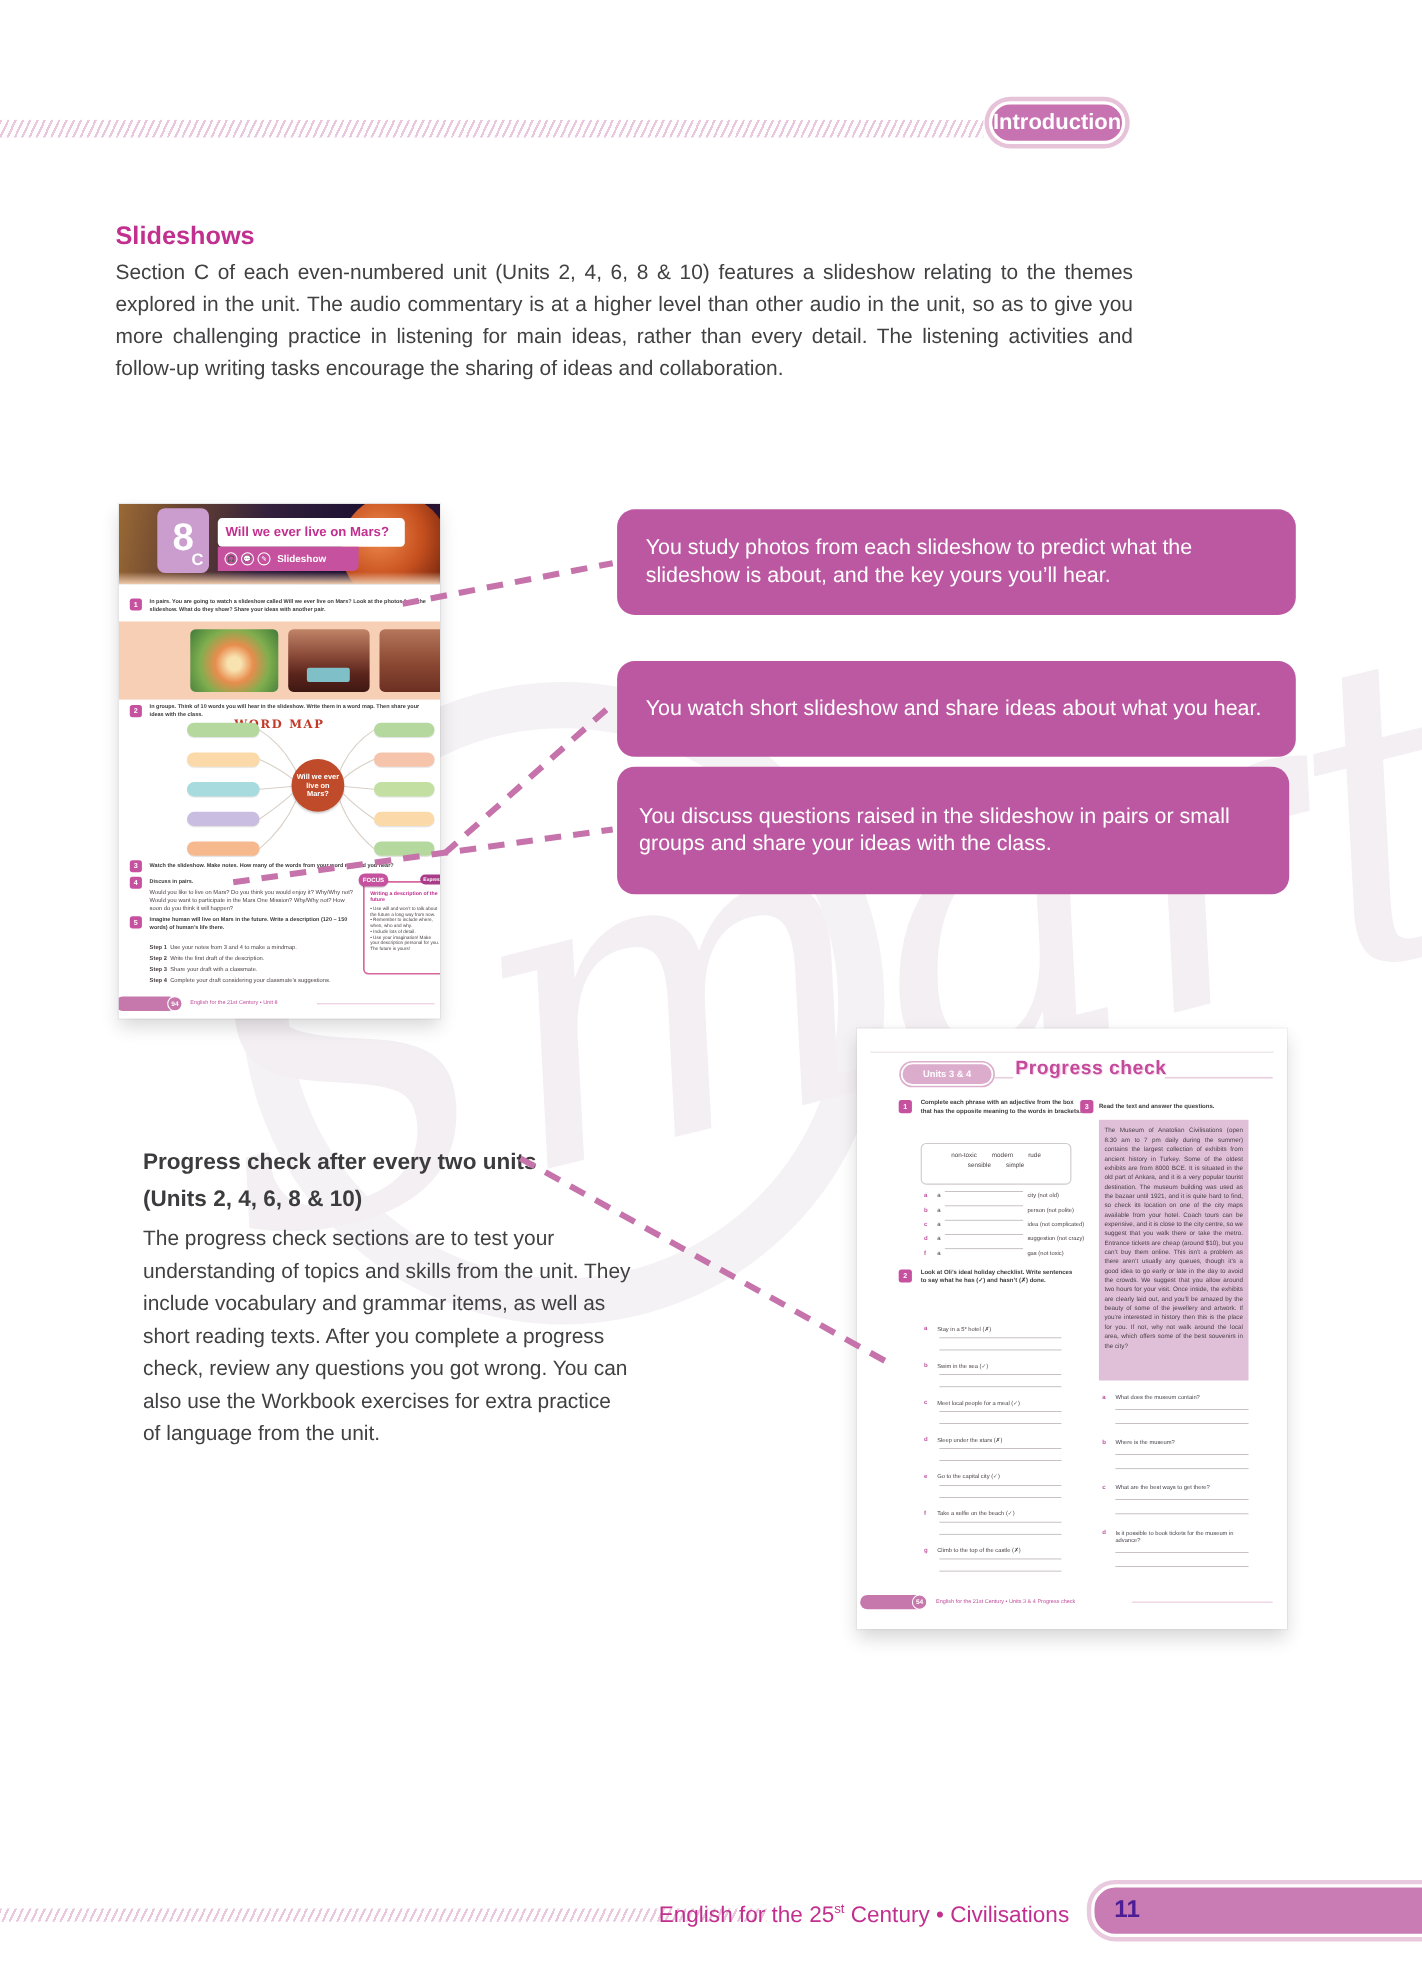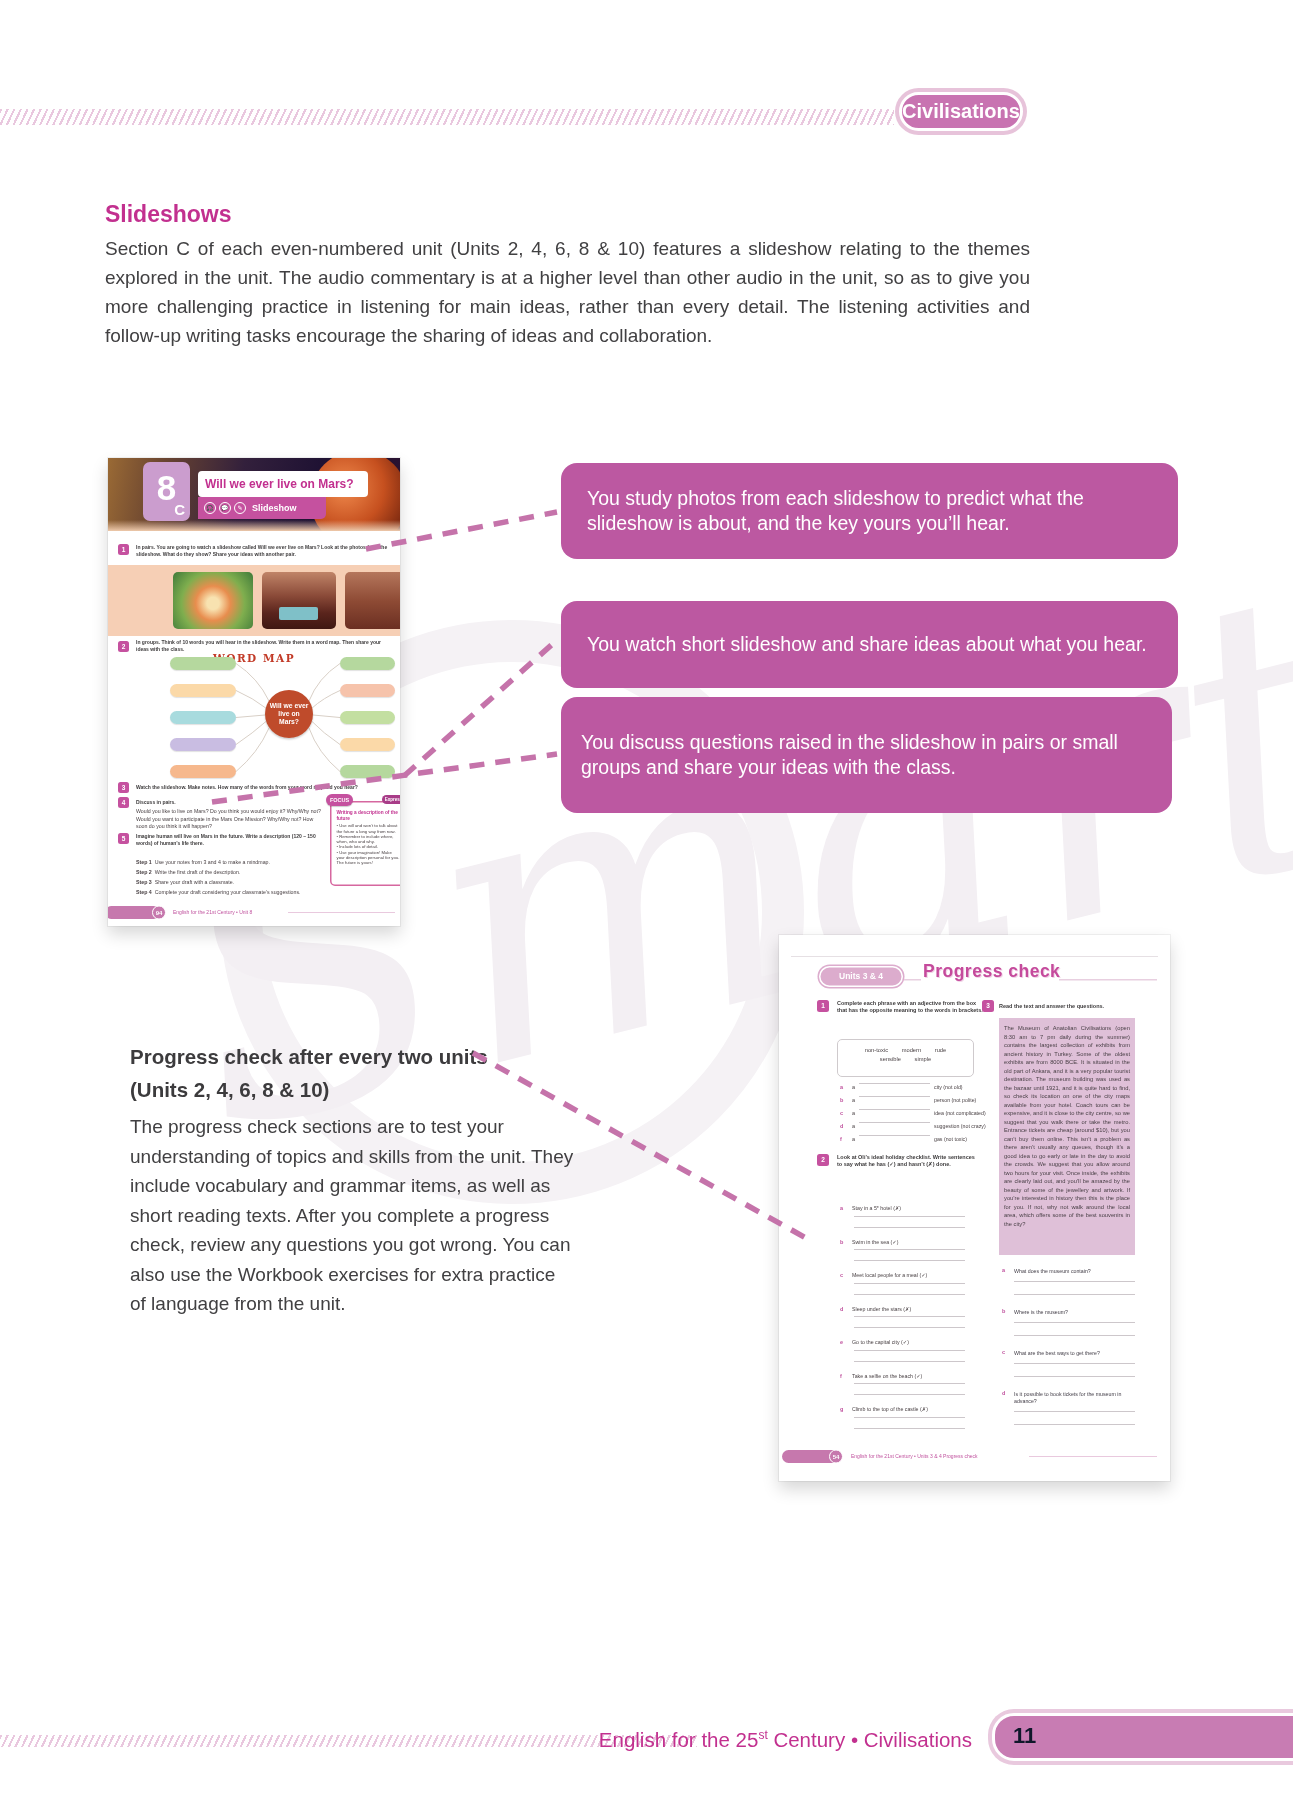--- a/index.html
+++ b/index.html
@@ -17,21 +17,21 @@
     background:#c873b1;border:3px solid #fff;box-shadow:0 0 0 4px #e7c3da;
     border-radius:20px;color:#fff;font-weight:bold;font-size:20px;
     display:flex;align-items:center;justify-content:center;z-index:5;
   }
   .footer-line{position:absolute;top:1728px;right:321px;font-size:20.5px;color:#c2308f;z-index:5;white-space:nowrap;}
   .footer-line sup{font-size:12px;}
   .page-pill{
     position:absolute;left:992px;top:1713px;width:320px;height:42px;border-radius:22px;
     background:#c87cb3;border:3px solid #fff;box-shadow:0 0 0 4px #e9c9de;z-index:5;
   }
-  .page-pill .num{position:absolute;left:18px;top:7px;color:#0f172a;font-size:22px;font-weight:bold;}
+  .page-pill .num{position:absolute;left:18px;top:7px;color:#4c1d95;font-size:22px;font-weight:bold;}
 
   
   .wm-text{
     position:absolute;left:170px;top:640px;z-index:0;
     font-family:"DejaVu Serif", serif;font-style:italic;font-size:380px;
     color:#f3eff3;transform:rotate(-14deg);white-space:nowrap;
   }
   .wm-ring{position:absolute;left:220px;top:620px;width:500px;height:500px;border:42px solid #f5f2f5;border-radius:50%;z-index:0;}
 
   
@@ -139,21 +139,21 @@
   .q-letter{position:absolute;color:#c0529e;font-weight:bold;font-size:11px;}
   .q-text{position:absolute;font-size:10.5px;color:#45404a;width:246px;line-height:14px;}
 </style>
 </head>
 <body>
 
 <div class="wm-ring"></div>
 <div class="wm-text">Smart</div>
 
 <div class="hatch hatch-top"></div>
-<div class="intro-badge">Civilisations</div>
+<div class="intro-badge">Introduction</div>
 
 <div class="h-slideshows">Slideshows</div>
 <div class="p-intro">Section C of each even-numbered unit (Units 2, 4, 6, 8 &amp; 10) features a slideshow relating to the themes explored in the unit. The audio commentary is at a higher level than other audio in the unit, so as to give you more challenging practice in listening for main ideas, rather than every detail. The listening activities and follow-up writing tasks encourage the sharing of ideas and collaboration.</div>
 
 <div class="callout" id="callout1">You study photos from each slideshow to predict what the slideshow is about, and the key yours you’ll hear.</div>
 <div class="callout" id="callout2">You watch short slideshow and share ideas about what you hear.</div>
 <div class="callout" id="callout3">You discuss questions raised in the slideshow in pairs or small groups and share your ideas with the class.</div>
 
 <div class="h-progress">
   <span>Progress check after every two units</span><br>

